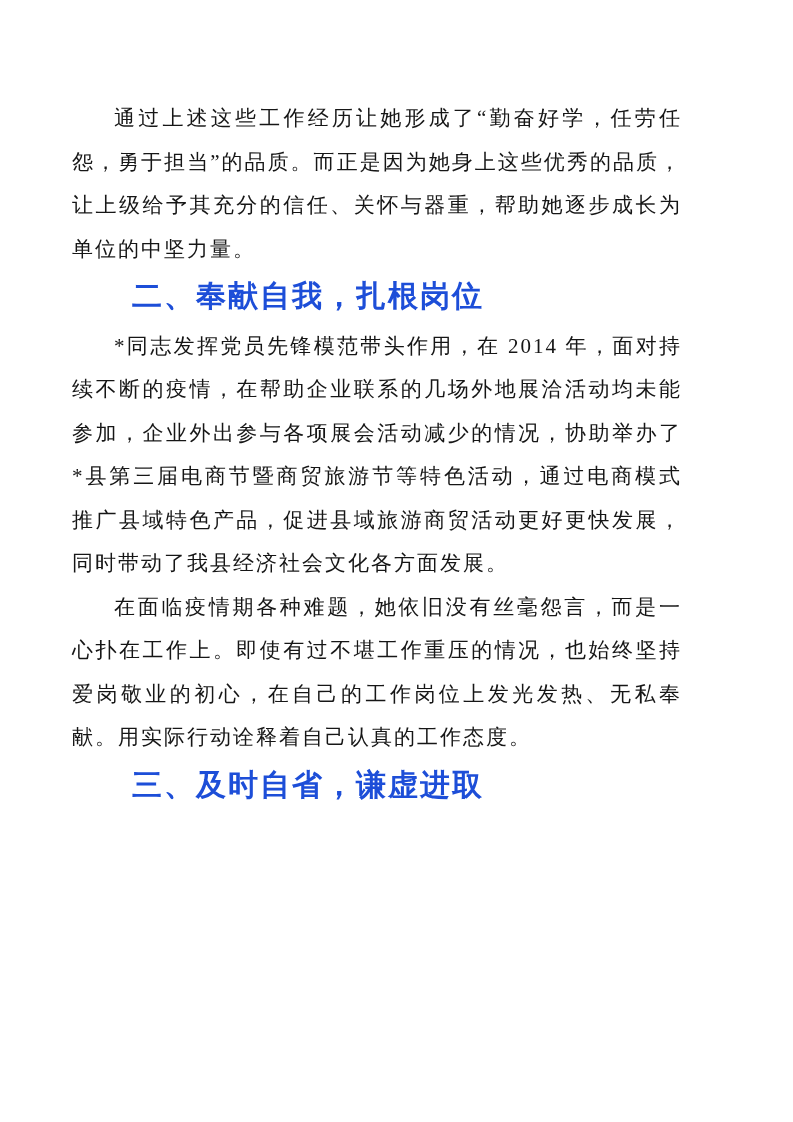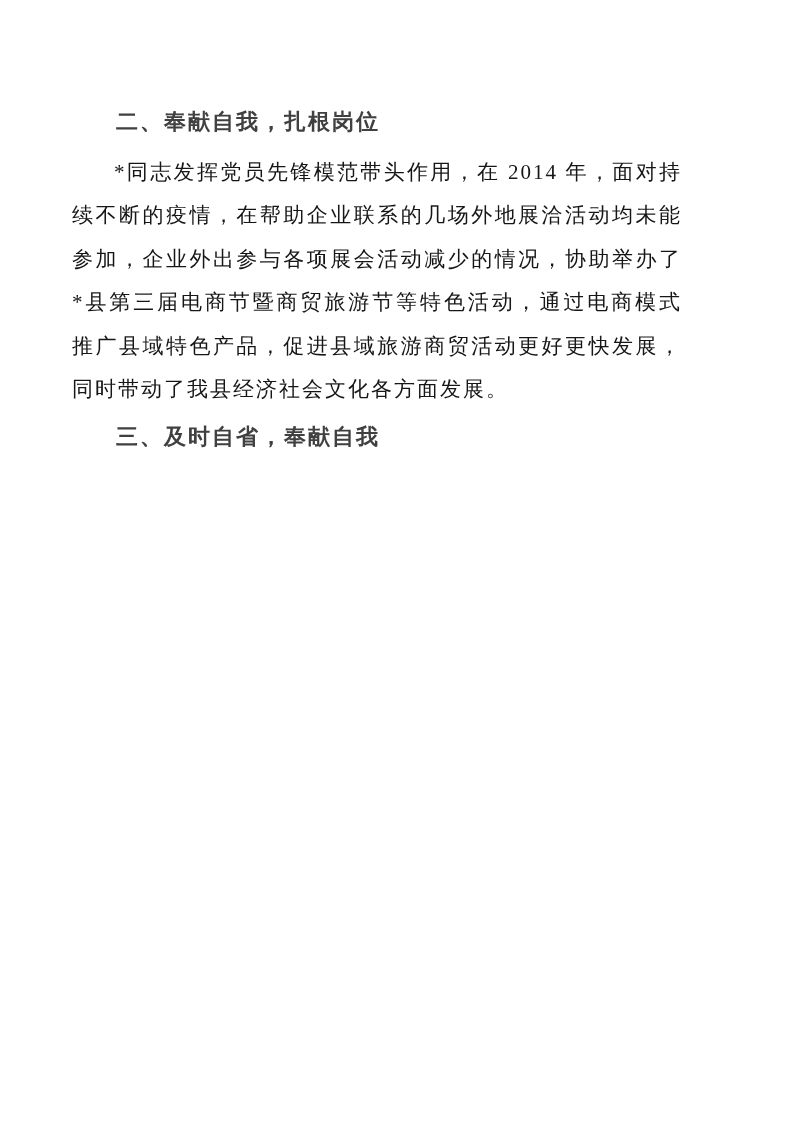--- a/index.html
+++ b/index.html
@@ -28,29 +28,31 @@
     line-height: 43.5px;
     letter-spacing: 2px;
     text-align: justify;
     text-indent: 2em;
     color: #161616;
   }
   .heading {
     margin: 3px 0 7px 0;
     font-family: Liberation Sans, sans-serif;
     font-weight: bold;
-    font-size: 22px;
+    font-size: 30px;
     line-height: 43.5px;
     letter-spacing: 2px;
     text-indent: 2em;
-    color: #404040;
+    color: #1d4ed8;
   }
 </style>
 </head>
 <body>
 
 <div class="page">
   <div class="doc-body">
+    <p class="para">通过上述这些工作经历让她形成了“勤奋好学，任劳任怨，勇于担当”的品质。而正是因为她身上这些优秀的品质，让上级给予其充分的信任、关怀与器重，帮助她逐步成长为单位的中坚力量。</p>
     <h2 class="heading">二、奉献自我，扎根岗位</h2>
     <p class="para">*同志发挥党员先锋模范带头作用，在 2014 年，面对持续不断的疫情，在帮助企业联系的几场外地展洽活动均未能参加，企业外出参与各项展会活动减少的情况，协助举办了*县第三届电商节暨商贸旅游节等特色活动，通过电商模式推广县域特色产品，促进县域旅游商贸活动更好更快发展，同时带动了我县经济社会文化各方面发展。</p>
-    <h2 class="heading">三、及时自省，奉献自我</h2>
+    <p class="para">在面临疫情期各种难题，她依旧没有丝毫怨言，而是一心扑在工作上。即使有过不堪工作重压的情况，也始终坚持爱岗敬业的初心，在自己的工作岗位上发光发热、无私奉献。用实际行动诠释着自己认真的工作态度。</p>
+    <h2 class="heading">三、及时自省，谦虚进取</h2>
   </div>
 </div>
 
 </body></html>

